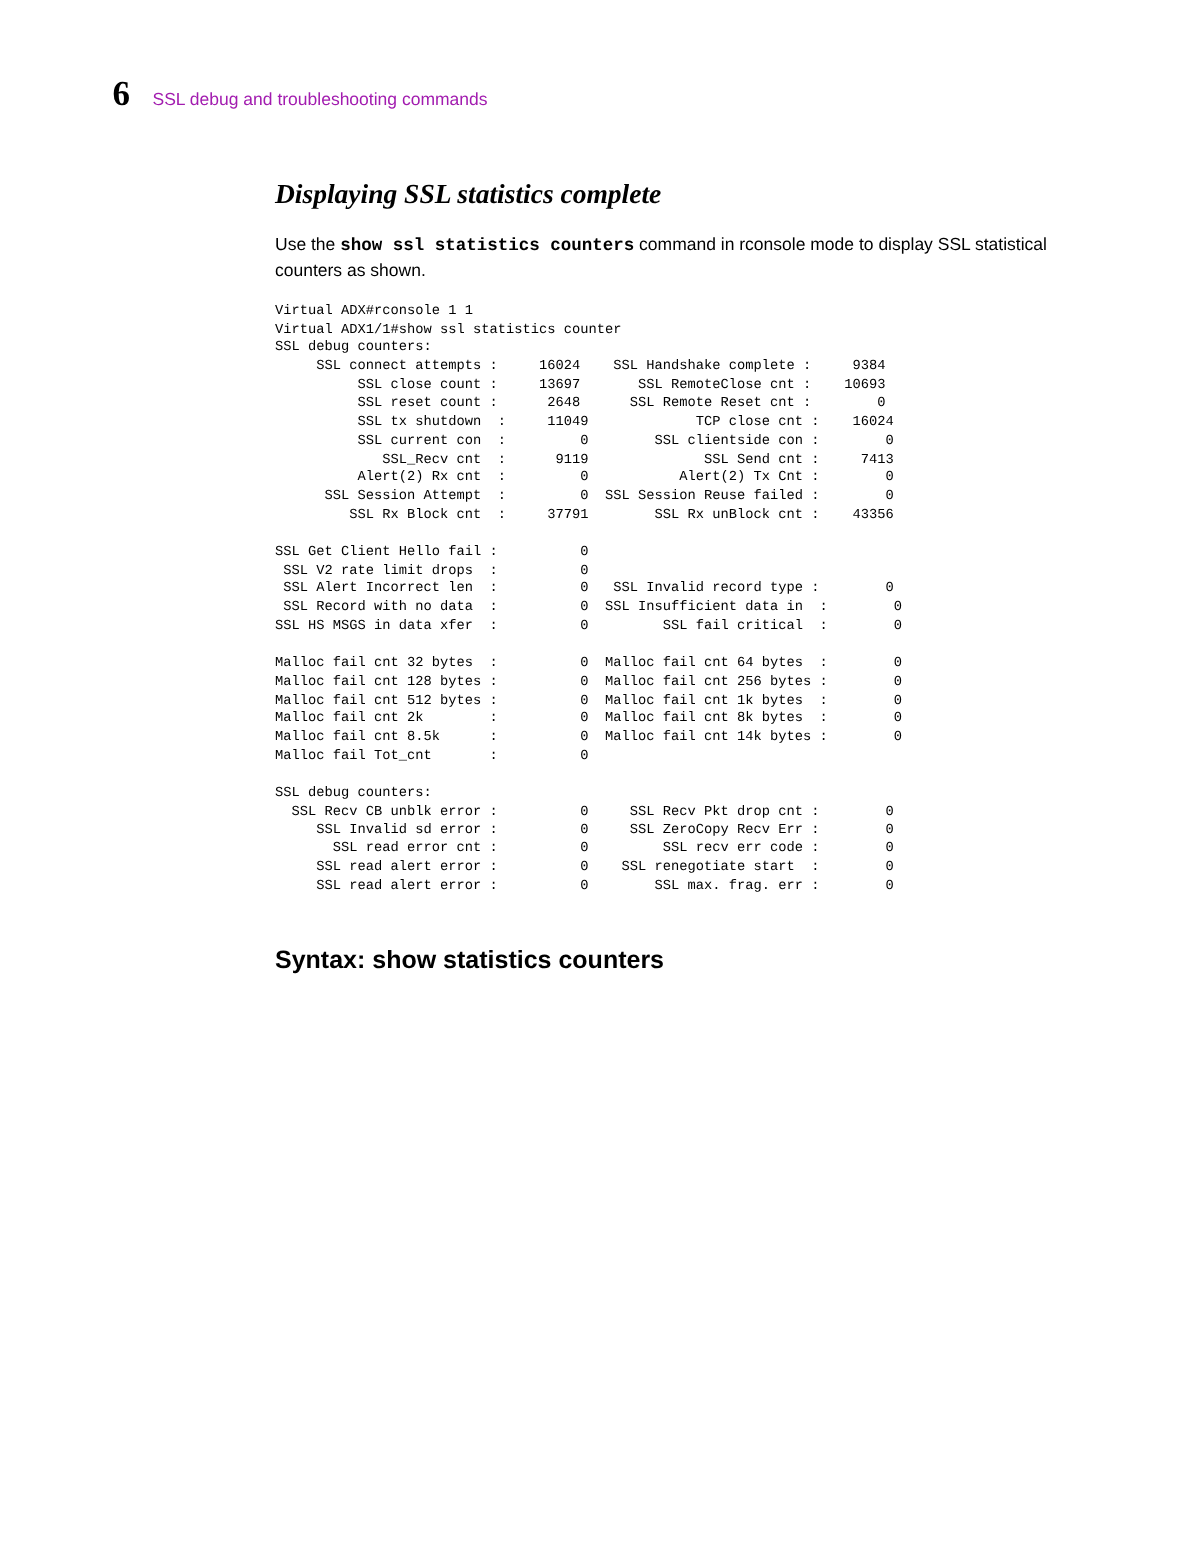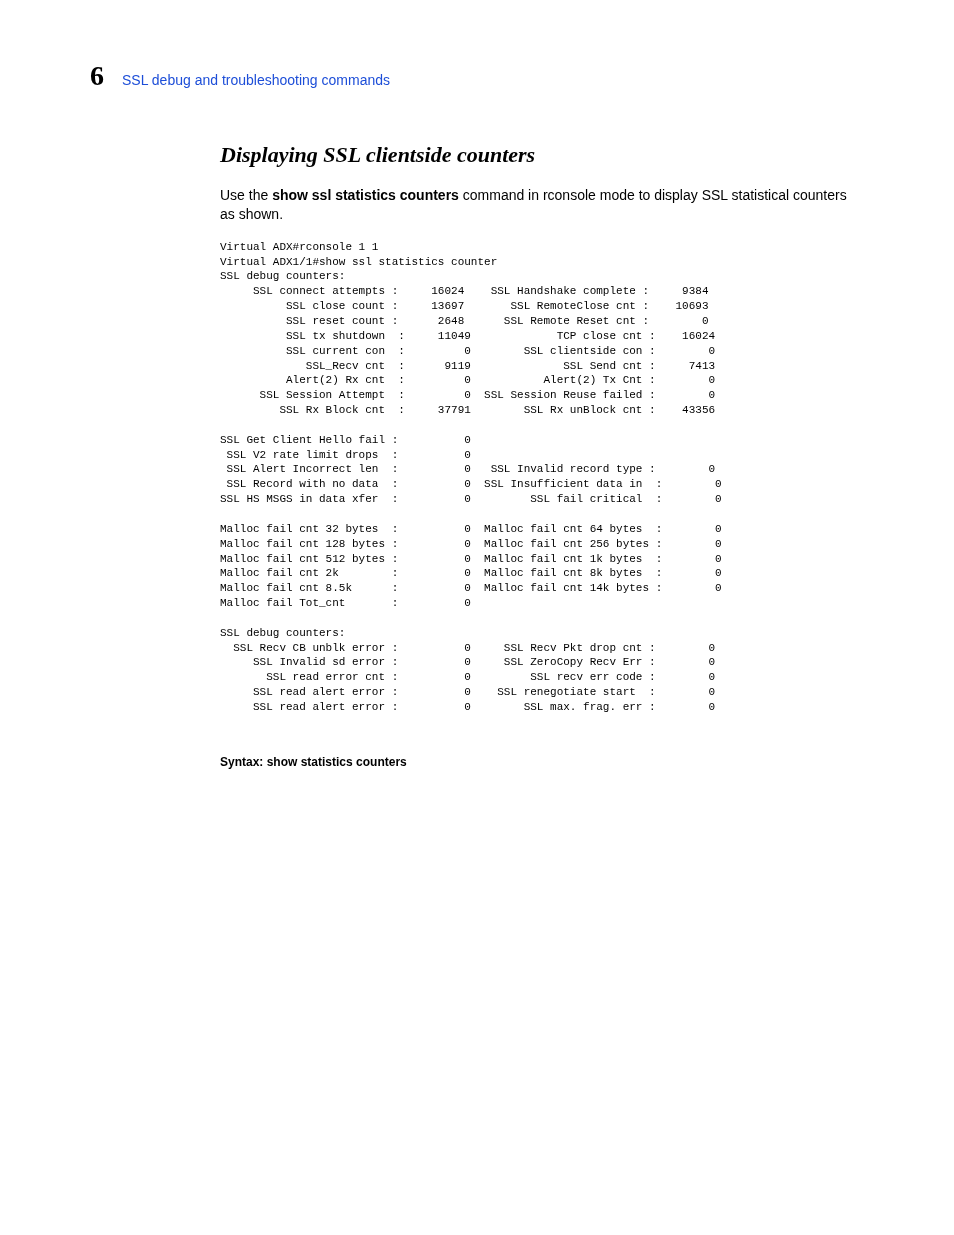--- a/index.html
+++ b/index.html
@@ -22,68 +22,69 @@
     gap: 18px;
     margin-bottom: 50px;
   }
   .chapter-num {
     font-size: 28px;
     font-weight: 700;
     font-family: "Times New Roman", serif;
   }
   .chapter-title {
     font-size: 14px;
-    color: #1d4ed8;
+    color: #a21caf;
   }
   .content {
     padding-left: 130px;
   }
   .section-title {
     font-family: "Times New Roman", Times, serif;
     font-style: italic;
     font-weight: 700;
     font-size: 22px;
     margin-bottom: 18px;
   }
   .body-text {
     font-size: 14px;
     line-height: 1.35;
     margin-bottom: 16px;
   }
   .body-text b {
     font-weight: 700;
+    font-family: Liberation Mono, monospace;
   }
   pre.console {
     font-family: "Courier New", Courier, monospace;
     font-size: 11px;
     line-height: 1.35;
     white-space: pre;
     margin: 0 0 40px 0;
   }
   .syntax-line {
-    font-size: 12px;
+    font-size: 20px;
     margin-top: 18px;
   }
   .syntax-line b {
     font-weight: 700;
   }
 </style>
 </head>
 <body>
 
 <div class="page">
 
   <div class="header-row">
     <span class="chapter-num">6</span>
     <span class="chapter-title">SSL debug and troubleshooting commands</span>
   </div>
 
   <div class="content">
 
-    <div class="section-title">Displaying SSL clientside counters</div>
+    <div class="section-title">Displaying SSL statistics complete</div>
 
     <div class="body-text">
       <span>Use the </span><b>show ssl statistics counters</b><span> command in rconsole mode to display SSL statistical counters as shown.</span>
     </div>
 
     <pre class="console">Virtual ADX#rconsole 1 1
 Virtual ADX1/1#show ssl statistics counter
 SSL debug counters:
      SSL connect attempts :     16024    SSL Handshake complete :     9384
           SSL close count :     13697       SSL RemoteClose cnt :    10693

